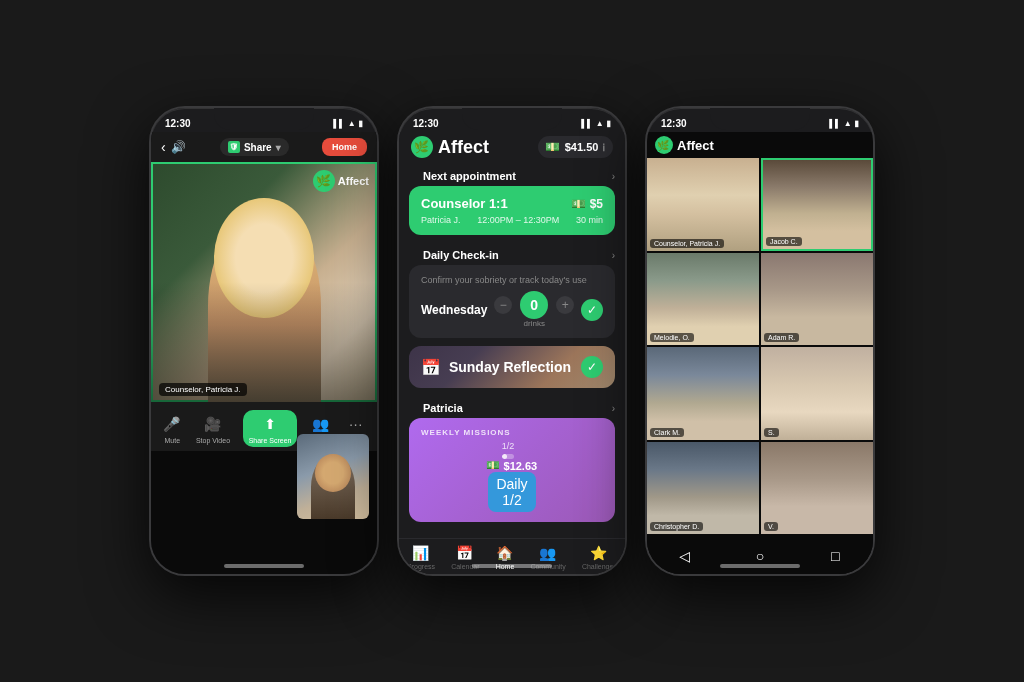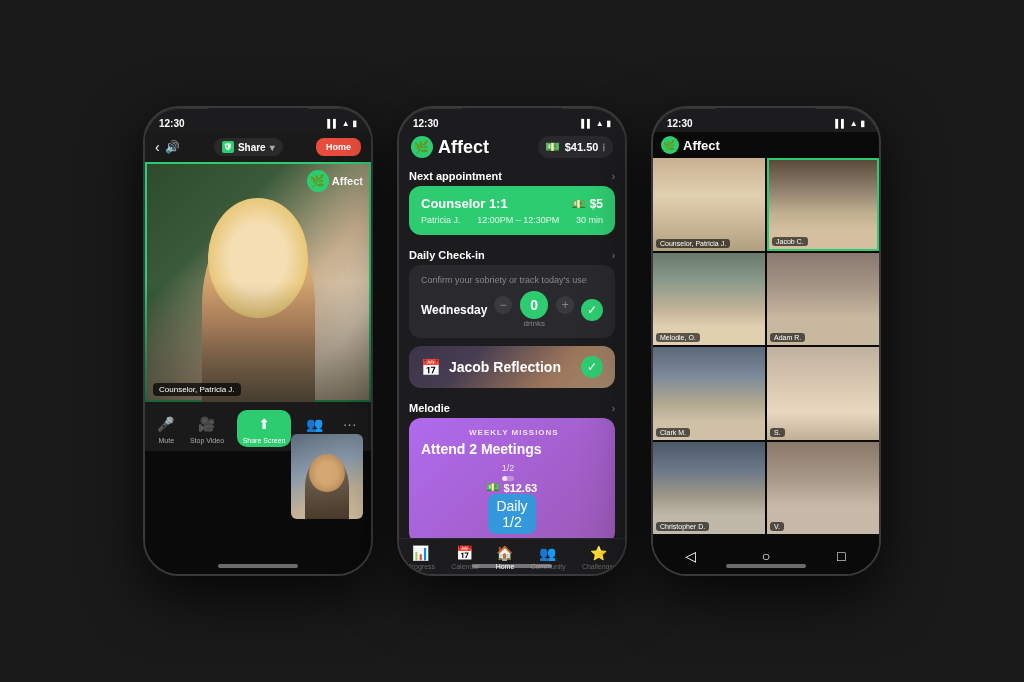--- a/index.html
+++ b/index.html
@@ -9,21 +9,21 @@
       justify-content: center;
       align-items: center;
       width: 1024px;
       height: 682px;
       overflow: hidden;
       font-family: -apple-system, BlinkMacSystemFont, 'Segoe UI', sans-serif;
     }
 
     .phones-container {
       display: flex;
-      gap: 24px;
+      gap: 18px;
       align-items: center;
       padding: 20px;
     }
 
     
     .phone {
       width: 230px;
       height: 470px;
       background: #1c1c1e;
       border-radius: 36px;
@@ -321,20 +321,21 @@
       padding: 0 10px;
       scrollbar-width: none;
     }
     .affect-scroll::-webkit-scrollbar { display: none; }
 
     .section-header {
       display: flex;
       justify-content: space-between;
       align-items: center;
       padding: 6px 0 4px;
+      margin-left: 14px;
     }
 
     .section-title {
       font-size: 11px;
       font-weight: 700;
       color: #fff;
     }
 
     .section-arrow {
       font-size: 10px;
@@ -516,21 +517,20 @@
       overflow: hidden;
     }
 
     .missions-weekly-label {
       font-size: 8px;
       font-weight: 700;
       color: rgba(255,255,255,0.8);
       letter-spacing: 1px;
       text-transform: uppercase;
       margin-bottom: 4px;
-      margin-left: 48px;
     }
 
     .missions-title {
       font-size: 14px;
       font-weight: 800;
       color: #fff;
       margin-bottom: 6px;
     }
 
     .missions-bottom {
@@ -853,32 +853,31 @@
             <div class="checkin-check">✓</div>
           </div>
         </div>
 
         <div class="reflection-card">
           <div class="reflection-bg">
             <div class="reflection-bg-gradient"></div>
           </div>
           <div class="reflection-content">
             <span class="reflection-icon">📅</span>
-            <span class="reflection-title">Jacob Reflection</span>
+            <span class="reflection-title">Sunday Reflection</span>
             <div class="reflection-check">✓</div>
           </div>
         </div>
 
         <div class="section-header">
-          <span class="section-title">Melodie</span>
+          <span class="section-title">Patricia</span>
           <span class="section-arrow">›</span>
         </div>
         <div class="missions-card">
           <div class="missions-weekly-label">WEEKLY MISSIONS</div>
-          <div class="missions-title">Attend 2 Meetings</div>
           <div class="missions-bottom">
             <div class="missions-progress-area">
               <div class="missions-fraction">1/2</div>
               <div class="missions-bar">
                 <div class="missions-bar-fill"></div>
               </div>
             </div>
             <div class="missions-reward">
               <span>💵</span>
               <span>$12.63</span>

